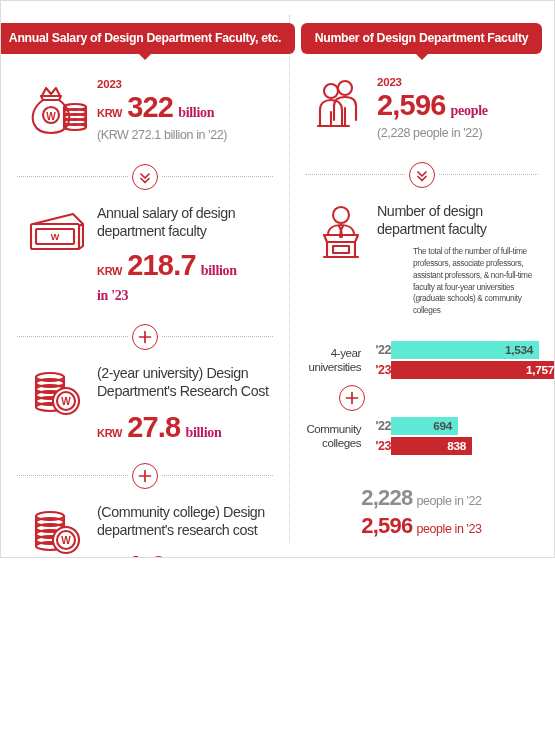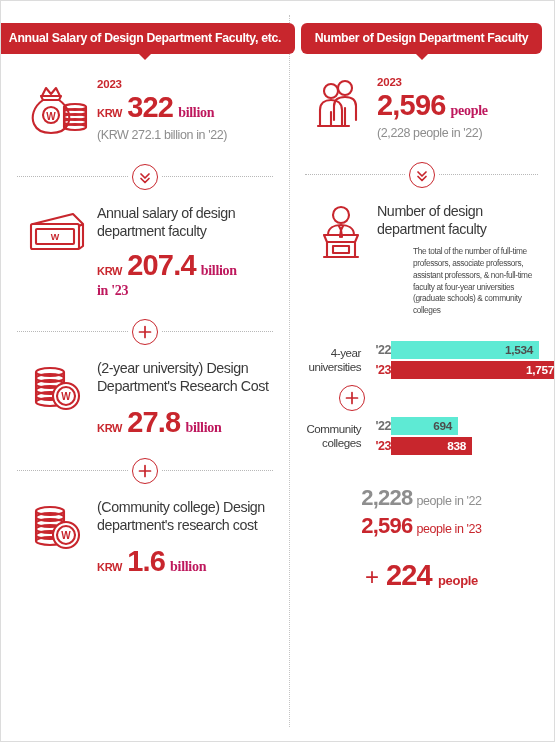--- a/index.html
+++ b/index.html
@@ -7,21 +7,21 @@
   html, body {
     width: 555px;
     height: 742px;
     background: #ffffff;
     font-family: "Liberation Sans", sans-serif;
   }
 
   #page {
     position: relative;
     width: 555px;
-    height: 742px;
+    height: 558px;
     background: #ffffff;
     border: 1px solid #dcdcdc;
     overflow: hidden;
   }
 
   
   .columns {
     display: flex;
     width: 100%;
     height: 100%;
@@ -323,24 +323,24 @@
             <path d="M54 16 L58 14 L58 36 L54 39"></path>
             <rect x="6" y="14" width="48" height="25" rx="1.5"></rect>
             <rect x="11" y="19" width="38" height="15" rx="1"></rect>
             <text x="30" y="30" font-family="'Liberation Sans',sans-serif" font-size="9" font-weight="bold" fill="#C8262D" stroke="none" text-anchor="middle">W</text>
           </svg>
         </div>
         <div class="text-cell">
           <div class="head-dark">Annual salary of design department faculty</div>
           <div class="inline-baseline gap4" style="margin-top:10px;">
             <span class="unit-pre">KRW</span>
-            <span class="big-red">207.4</span>
+            <span class="big-red">218.7</span>
             <span class="unit-sm">billion</span>
           </div>
-          <div class="unit-sm" style="margin-top:2px;">in '23</div>
+          <div class="unit-sm" style="margin-top:7px;">in '23</div>
         </div>
       </div>
 
       <div class="sep" style="margin-top:16px;">
         <div class="line"></div>
         <div class="medallion">
           <svg width="14" height="14" viewBox="0 0 14 14" fill="none" stroke="#C8262D" stroke-width="1.7" stroke-linecap="round">
             <path d="M7 1.5 V12.5 M1.5 7 H12.5"></path>
           </svg>
         </div>

